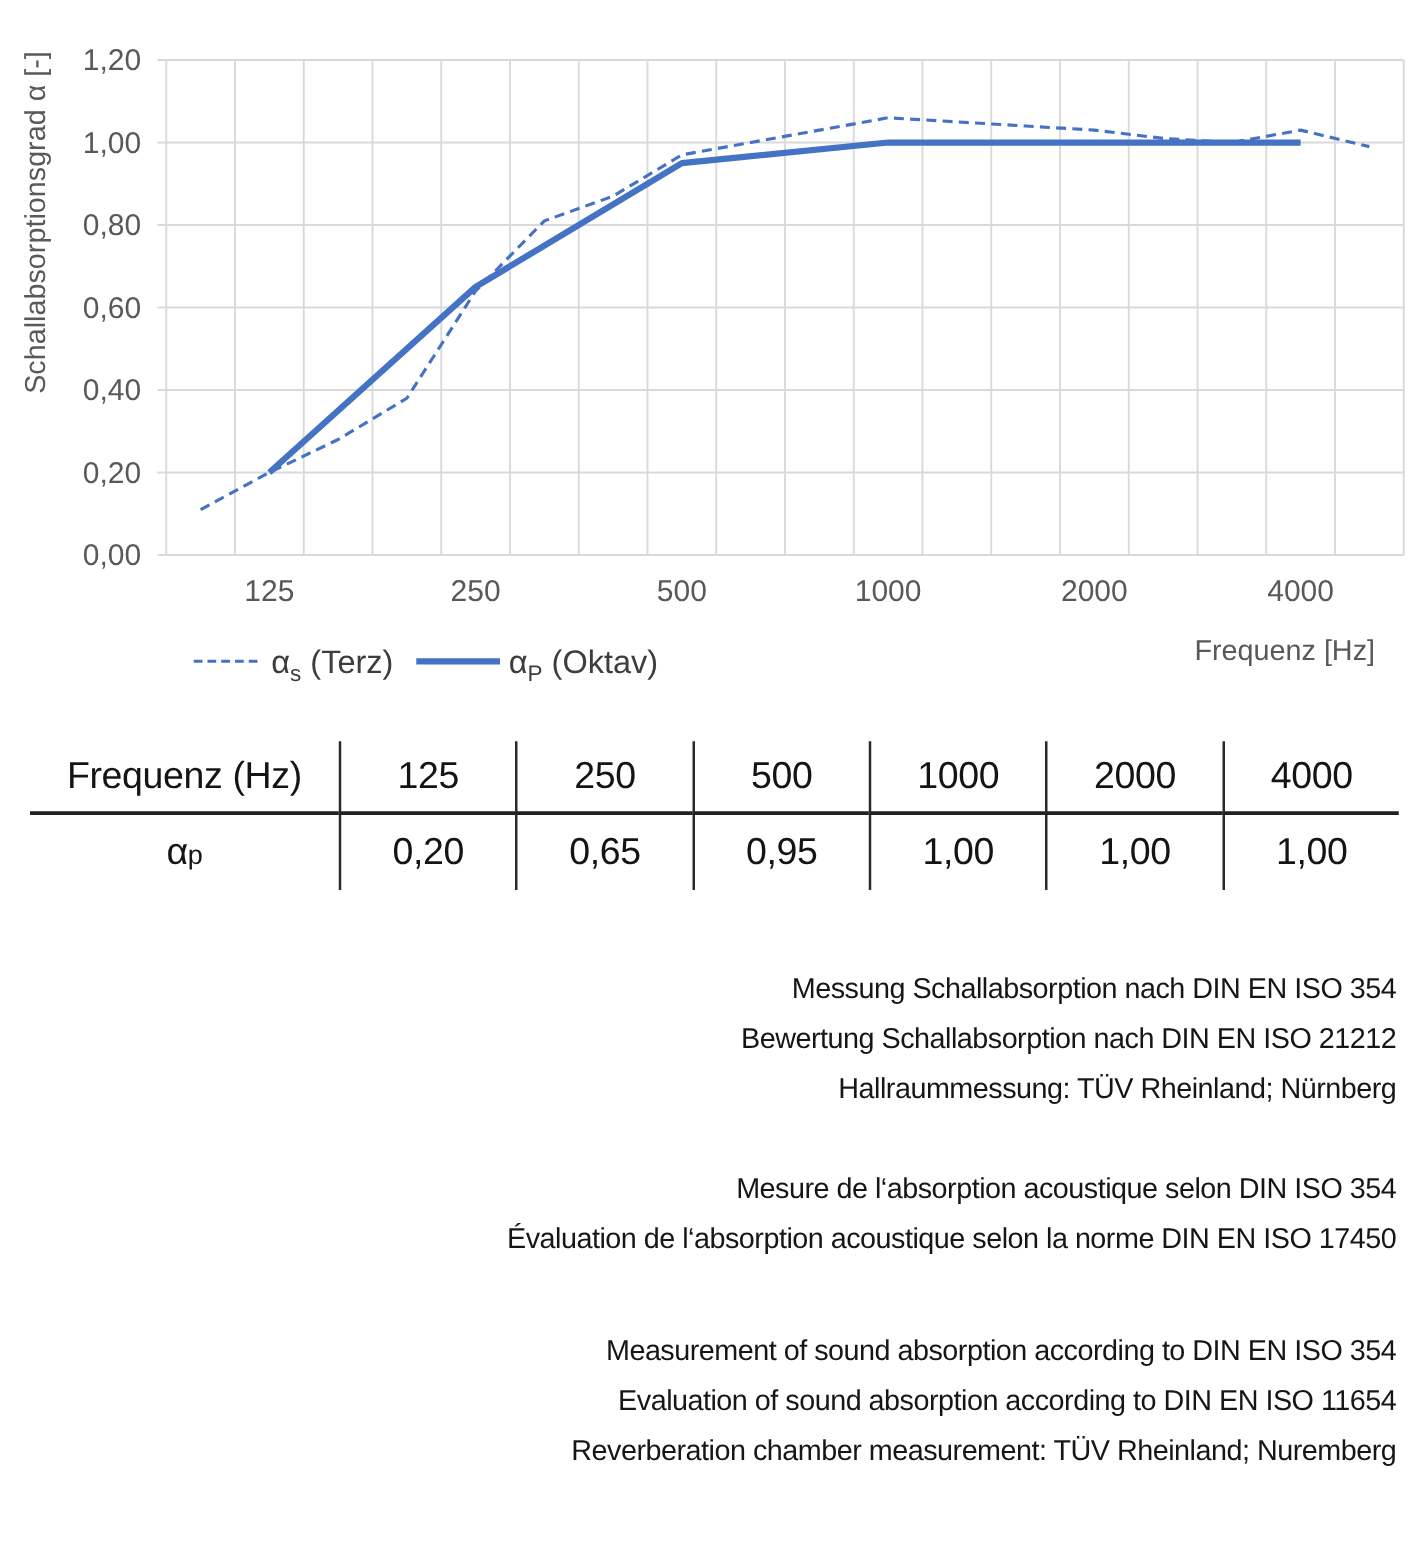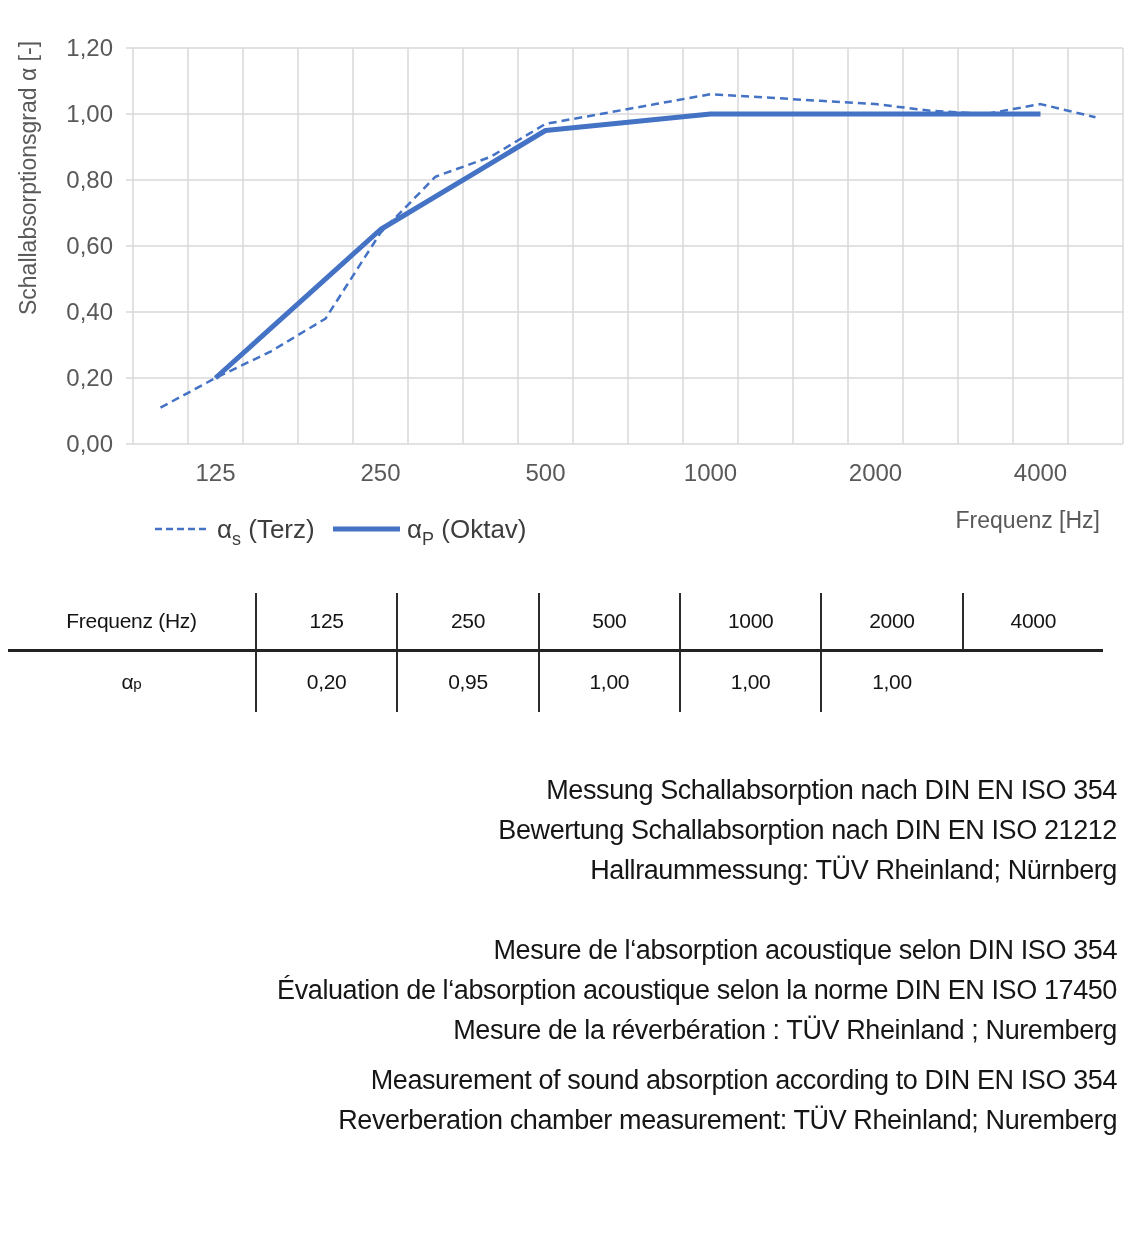--- a/index.html
+++ b/index.html
@@ -8,33 +8,33 @@
     font-family:"Liberation Sans", sans-serif; color:#1a1a1a; overflow:hidden;border-radius:18px;
   }
   .chart-wrap { position:absolute; top:0; left:0; width:1135px; height:560px; }
   svg text { font-family:"Liberation Sans", sans-serif; }
   .ytick { font-size:24px; fill:#595959; text-anchor:end; }
   .xtick { font-size:24px; fill:#595959; text-anchor:middle; }
   .axis-title { font-size:23px; fill:#595959; }
   .legend-text { font-size:26px; fill:#3d3d3d; }
 
   .data-table {
-    position:absolute; top:593px; left:8px; width:1095px; height:119px;
+    position:absolute; top:593px; left:24px; width:1095px; height:119px;
     display:grid; grid-template-columns:247px repeat(6, 1fr);
-    grid-template-rows:59px 60px; font-size:21px; color:#141414;
+    grid-template-rows:59px 60px; font-size:30px; color:#141414;
     letter-spacing:-0.3px;
   }
   .cell { display:flex; align-items:center; justify-content:center; }
   .cell.hrow { border-bottom:3px solid #222222; }
   .cell.vline { border-left:2px solid #2b2b2b; }
   .cell sub { font-size:0.72em; line-height:0; transform:translateY(0.12em); }
 
   .notes {
     position:absolute; right:18px; text-align:right;
-    font-size:27px; line-height:40px; letter-spacing:-0.4px; color:#161616;
+    font-size:23px; line-height:40px; letter-spacing:-0.4px; color:#161616;
     white-space:nowrap;
   }
   .notes-de { top:770px; }
   .notes-fr { top:930px;margin-left:16px; }
   .notes-en { top:1044px;margin-top:16px; }
 </style>
 </head>
 <body>
 
 <div class="page">
@@ -122,34 +122,35 @@
     <div class="cell hrow vline">500</div>
     <div class="cell hrow vline">1000</div>
     <div class="cell hrow vline">2000</div>
     <div class="cell hrow vline">4000</div>
 
     <div class="cell">
         <span>α</span>
         <sub>p</sub>
       </div>
     <div class="cell vline">0,20</div>
+    <div class="cell vline">0,65</div>
     <div class="cell vline">0,95</div>
     <div class="cell vline">1,00</div>
     <div class="cell vline">1,00</div>
     <div class="cell vline">1,00</div>
   </div>
 
   <div class="notes notes-de">
     <div>Messung Schallabsorption nach DIN EN ISO 354</div>
     <div>Bewertung Schallabsorption nach DIN EN ISO 21212</div>
     <div>Hallraummessung: TÜV Rheinland; Nürnberg</div>
   </div>
   <div class="notes notes-fr">
     <div>Mesure de l‘absorption acoustique selon DIN ISO 354</div>
     <div>Évaluation de l‘absorption acoustique selon la norme DIN EN ISO 17450</div>
-    <div>Mesure de la réverbération : TÜV Rheinland ; Nuremberg</div>
   </div>
   <div class="notes notes-en">
     <div>Measurement of sound absorption according to DIN EN ISO 354</div>
+    <div>Evaluation of sound absorption according to DIN EN ISO 11654</div>
     <div>Reverberation chamber measurement: TÜV Rheinland; Nuremberg</div>
   </div>
 
 </div>
 
 </body></html>

